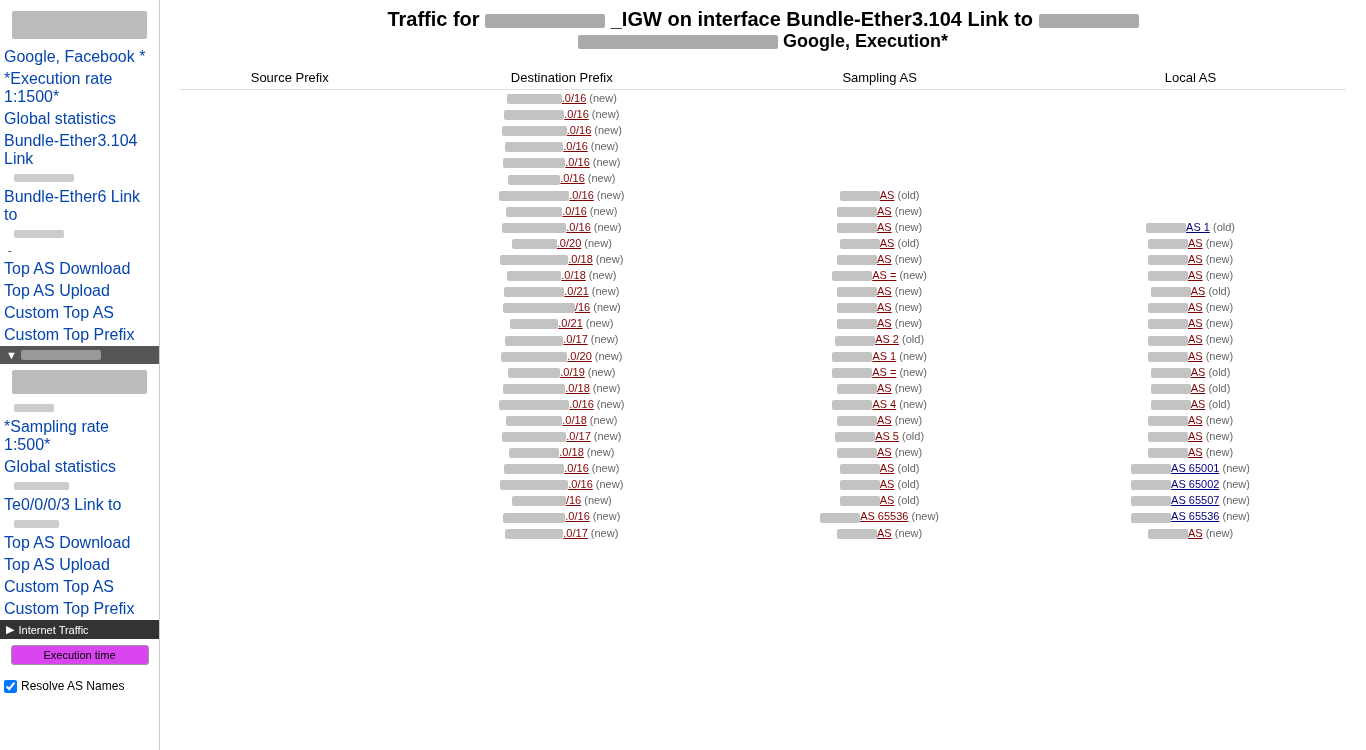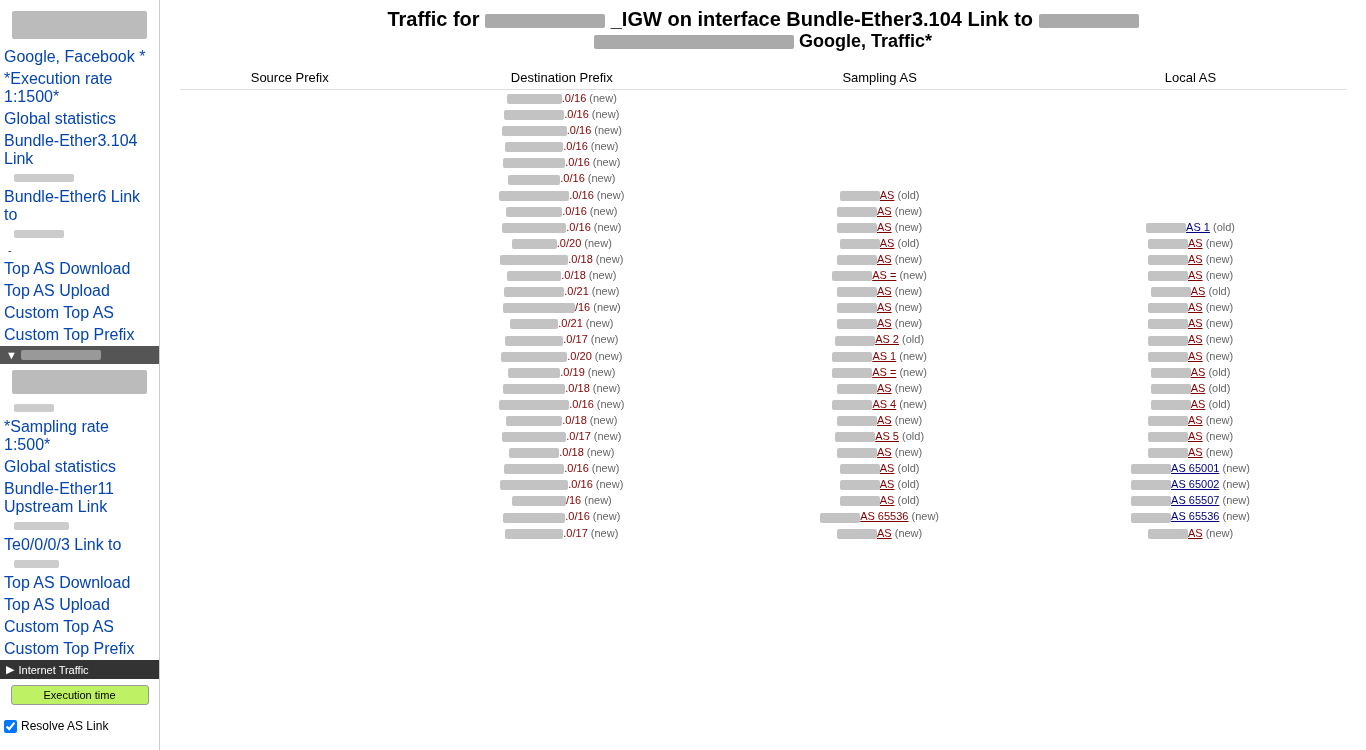--- a/index.html
+++ b/index.html
@@ -104,20 +104,21 @@
     .prefix-blur {
       display: inline-block;
       background: #aaa;
       height: 10px;
       border-radius: 2px;
       vertical-align: middle;
       opacity: 0.7;
     }
     .prefix-value {
       color: #800000;
+      text-decoration: underline;
       cursor: pointer;
     }
     .status-new { color: #666; }
     .status-old { color: #666; }
     .as-link {
       color: #800000;
       text-decoration: underline;
       cursor: pointer;
       font-size: 11px;
       text-align: center;
@@ -126,21 +127,21 @@
       color: #000080;
       text-decoration: underline;
       cursor: pointer;
       font-size: 11px;
     }
     .execution-btn {
       display: block;
       width: 138px;
       margin: 0 auto 6px;
       padding: 3px 8px;
-      background: #bef264;
+      background: #d946ef;
       border: 1px solid #999;
       border-radius: 3px;
       cursor: pointer;
       font-size: 11px;
       text-align: center;
     }
     .resolve-label {
       display: flex;
       align-items: center;
       gap: 4px;
@@ -187,21 +188,20 @@
     <div style="background:#999;height:10px;width:80px;border-radius:2px;"></div>
   </div>
   <div style="padding:3px 6px;">
       <div class="sidebar-blurred-block" style="height:24px;"></div>
     </div>
   <div style="padding:2px 8px;">
       <div class="sidebar-small-blur" style="width:40px;"></div>
     </div>
   <a class="sidebar-link">*Sampling rate 1:500*</a>
   <a class="sidebar-link">Global statistics</a>
-  <a class="sidebar-link">Bundle-Ether11 Upstream Link</a>
   <div style="padding:2px 8px;">
       <div class="sidebar-small-blur" style="width:55px;"></div>
     </div>
   <a class="sidebar-link">Te0/0/0/3 Link to</a>
   <div style="padding:2px 8px;">
       <div class="sidebar-small-blur" style="width:45px;"></div>
     </div>
   <a class="sidebar-link">Top AS Download</a>
   <a class="sidebar-link">Top AS Upload</a>
   <a class="sidebar-link">Custom Top AS</a>
@@ -211,34 +211,34 @@
     <span>▶</span>
     <span>Internet Traffic</span>
   </div>
 
   <div style="padding:6px 8px;">
     <button class="execution-btn">Execution time</button>
   </div>
 
   <div class="resolve-label">
     <input type="checkbox" checked="" style="">
-    <span>Resolve AS Link</span>
+    <span>Resolve AS Names</span>
   </div>
 </div>
 
 <div id="main">
   <div class="page-title">
     <span>Traffic for</span>
     <span class="blurred-inline" style="width:120px;"></span>
     <span>_IGW on interface Bundle-Ether3.104 Link to</span>
     <span class="blurred-inline" style="width:100px;"></span>
   </div>
   <div class="page-subtitle">
     <span class="blurred-sub" style="width:200px;"></span>
-    <span>Google, Traffic*</span>
+    <span>Google, Execution*</span>
   </div>
 
   <table class="data-table">
     <thead>
       <tr>
         <th>Source Prefix</th>
         <th>Destination Prefix</th>
         <th>Sampling AS</th>
         <th>Local AS</th>
       </tr>

